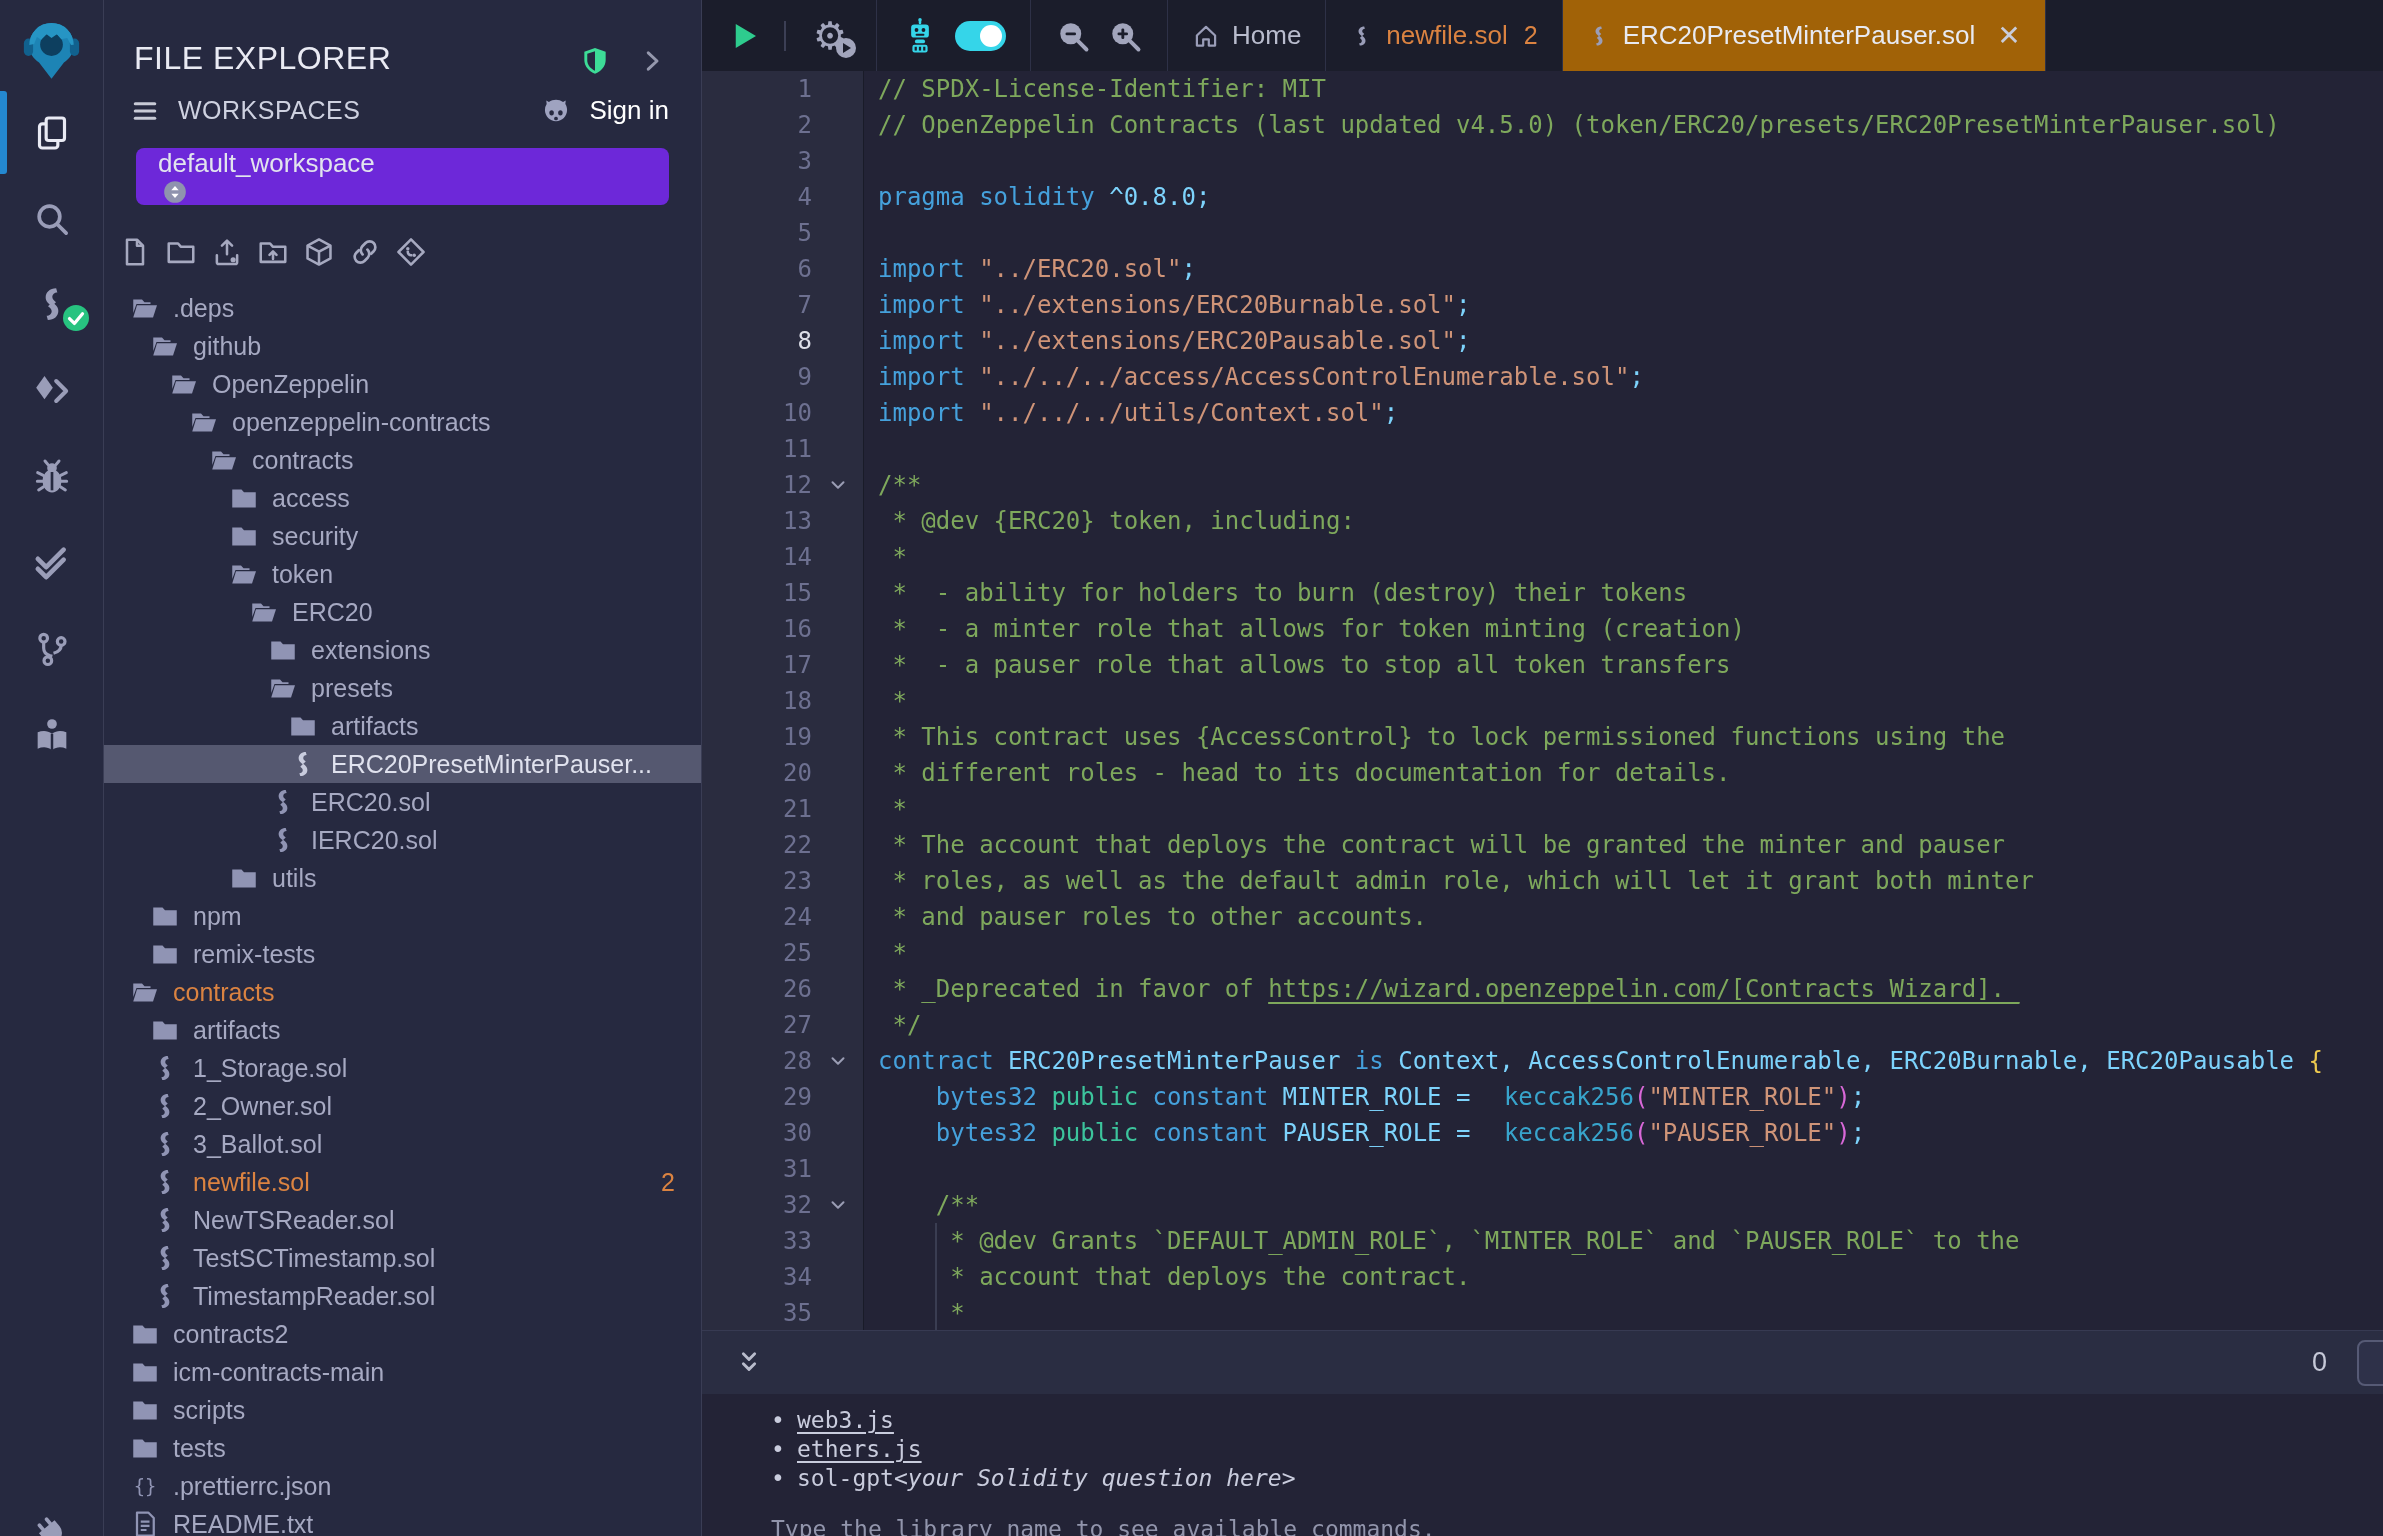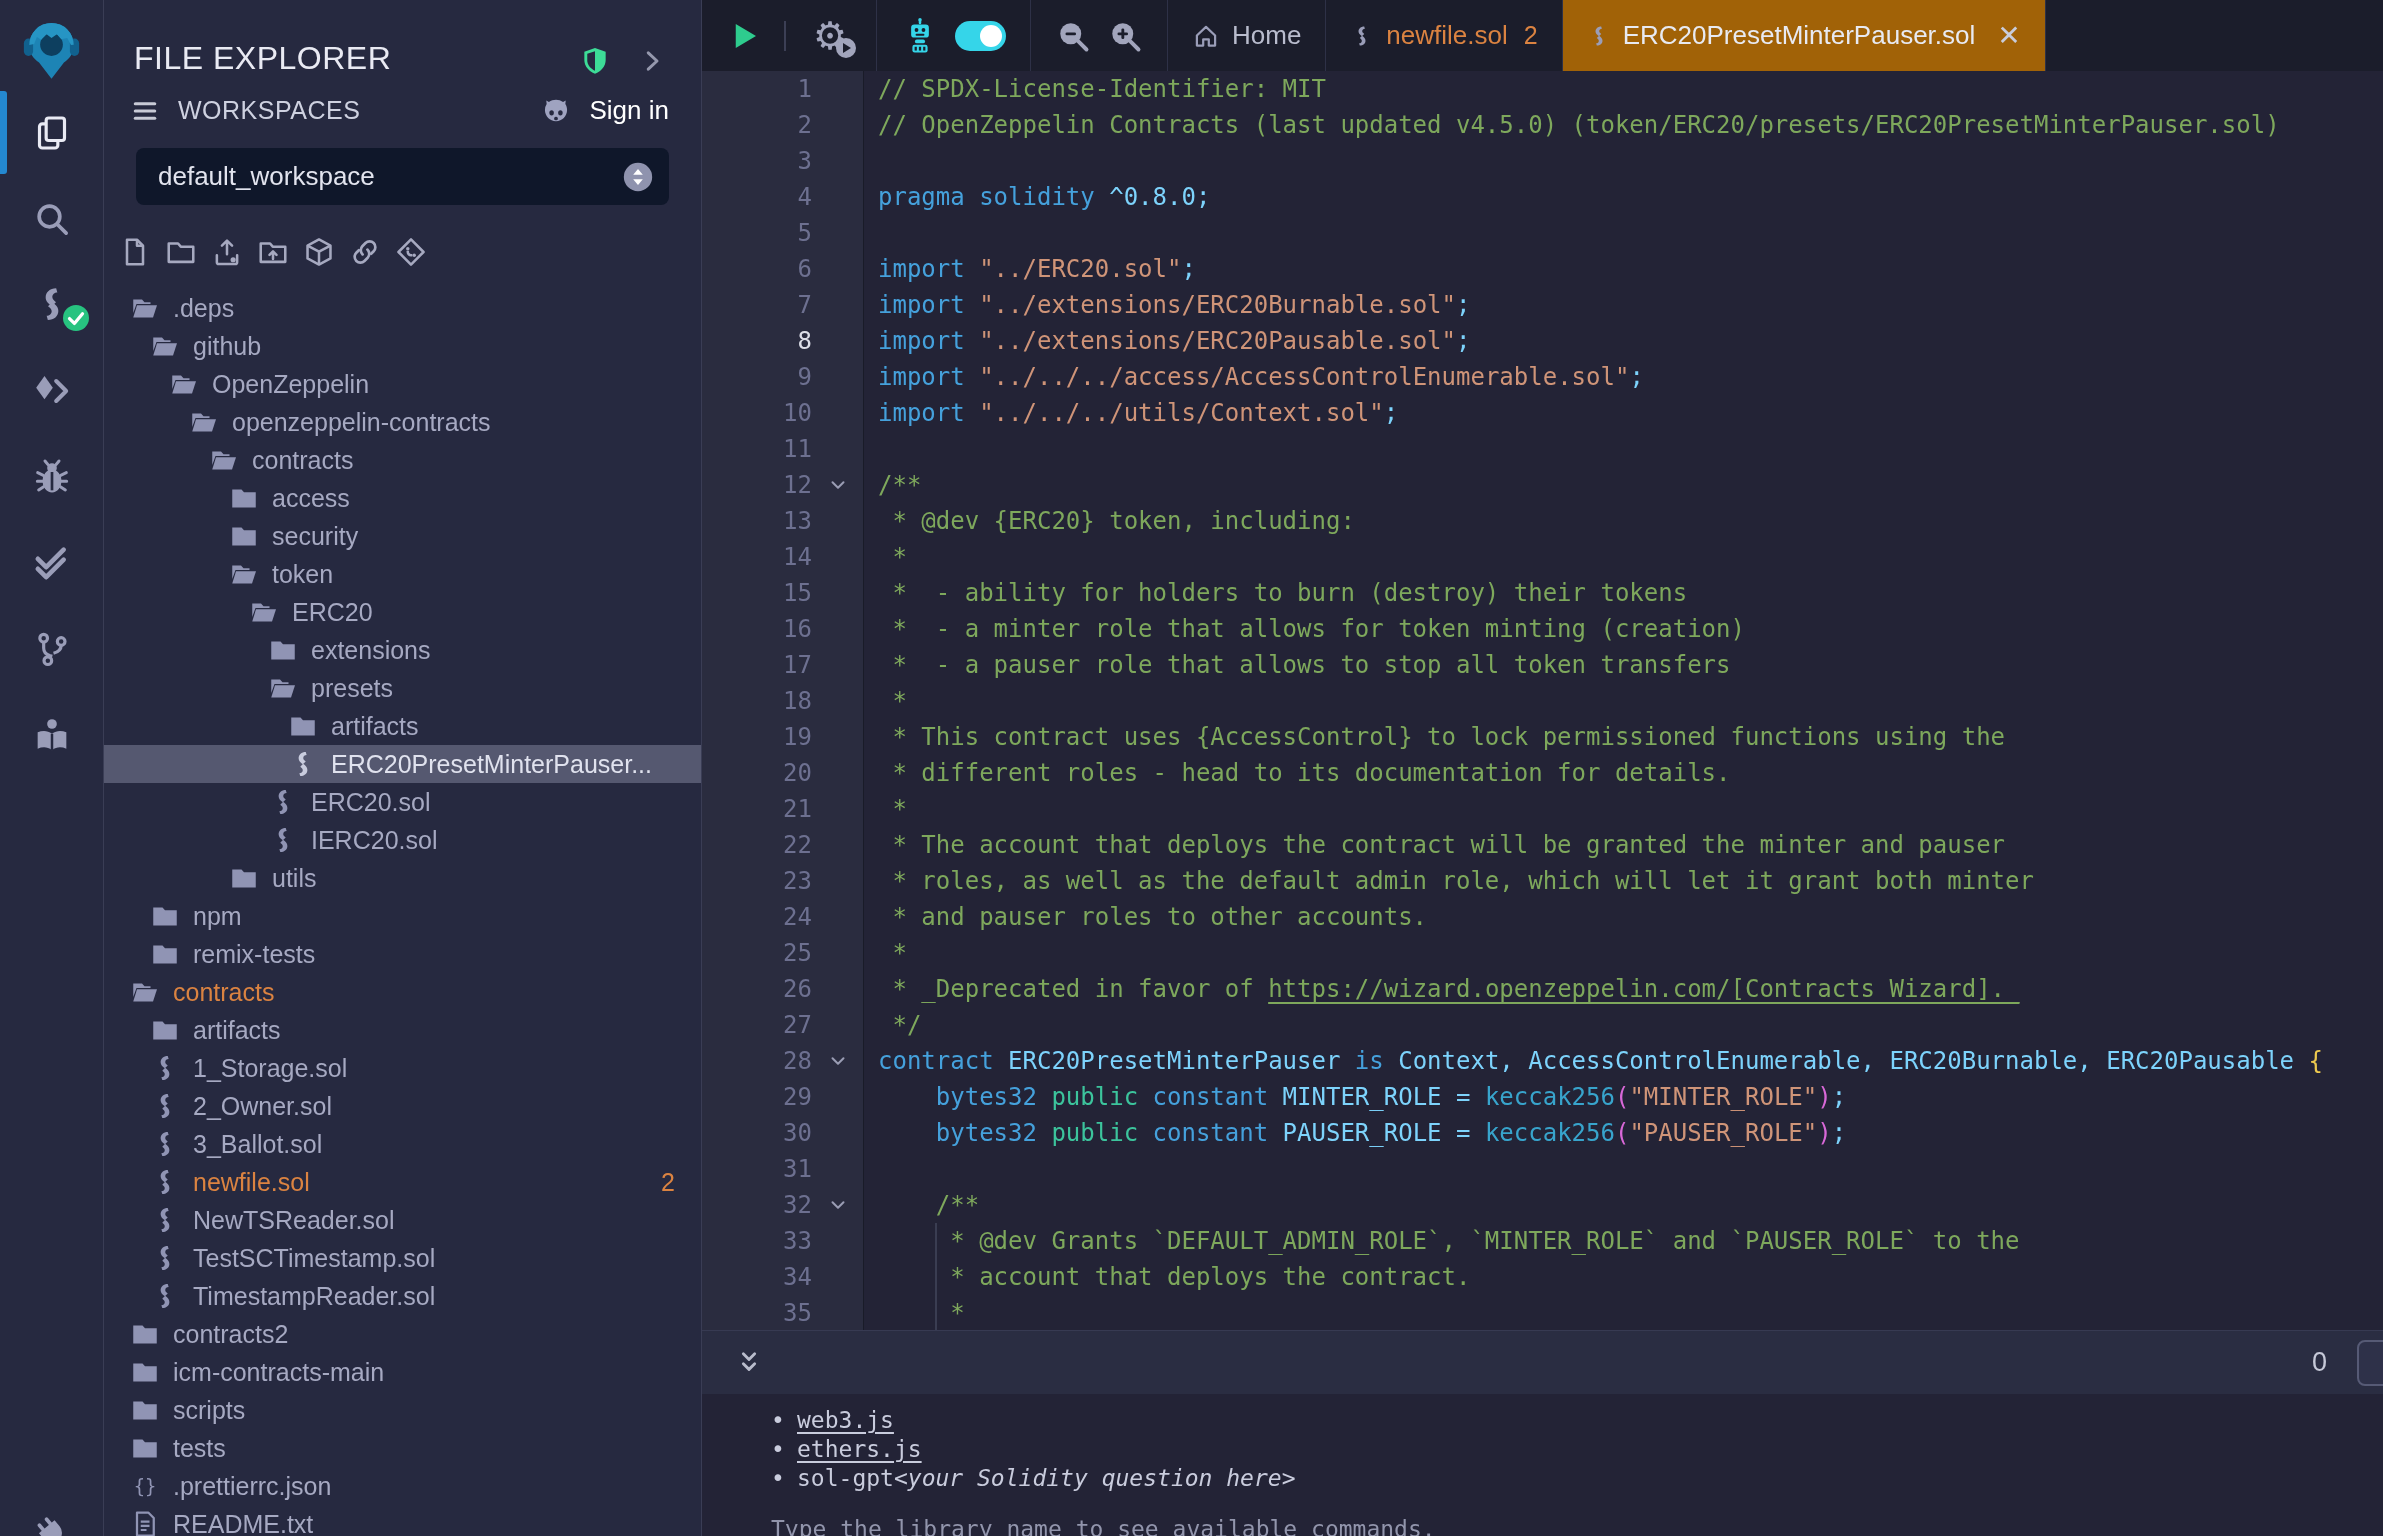--- a/index.html
+++ b/index.html
@@ -24,22 +24,22 @@
 
   
   .panel{width:597px;background:#262940;border-right:1px solid #3a3d55;flex:0 0 auto;
          color:#a6a9c2;overflow:hidden;}
   .panel-head{height:77px;display:flex;align-items:flex-end;padding:0 34px 8px 30px;}
   .ptitle{font-size:32px;font-weight:500;color:#e9eaf3;letter-spacing:0.5px;flex:1;}
   .head-ic{display:flex;align-items:center;gap:26px;}
   .ws-row{height:51px;display:flex;align-items:center;padding:0 32px 0 26px;gap:18px;}
   .ws-label{font-size:25px;color:#ced1e0;letter-spacing:0.5px;flex:1;}
   .signin{display:flex;align-items:center;gap:18px;color:#ffffff;font-size:26px;cursor:pointer;}
-  .ws-select{margin:12px 32px 16px 32px;height:57px;background:#0f172a;border-radius:8px;
-             display:flex;align-items:center;padding:0 14px 0 22px;cursor:pointer;}
+  .ws-select{margin:12px 32px 16px 32px;height:57px;background:#6d28d9;border-radius:8px;
+             display:flex;align-items:flex-start;padding:0 14px 0 22px;cursor:pointer;flex-direction:column;}
   .ws-select .val{flex:1;font-size:26px;color:#e2e4ee;}
   .actions{display:flex;align-items:center;gap:14px;padding:6px 0 0 15px;height:50px;}
   .actions .act{width:32px;height:32px;color:#a6a9c0;cursor:pointer;}
   .actions svg{width:32px;height:32px;}
   .tree{margin-top:12px;}
   .trow{height:38px;display:flex;align-items:center;font-size:25px;color:#a6a9c2;cursor:pointer;white-space:nowrap;}
   .trow .tic{width:30px;height:30px;margin-right:13px;flex:0 0 auto;color:#9094b4;}
   .trow .tic svg{width:30px;height:30px;}
   .trow.selected{background:#555870;color:#e0e2ee;}
   .trow.selected .tic{color:#c9ccde;}
@@ -74,21 +74,21 @@
   
   .code{flex:1;overflow:hidden;font-family:"DejaVu Sans Mono",monospace;font-size:24px;}
   .cl{display:flex;height:36px;line-height:36px;white-space:pre;position:relative;}
   .cl .gut{width:161px;flex:0 0 auto;background:#2a2c3f;display:flex;border-right:1px solid #191b28;}
   .cl .num{width:110px;text-align:right;color:#6d7090;}
   .cl .num.cur{color:#dcdee8;}
   .cl .fold{width:51px;display:flex;align-items:center;justify-content:center;color:#9a9db4;cursor:pointer;}
   .cl .src{padding-left:14px;color:#d6d8e4;}
   .cl .guide{position:absolute;left:233px;top:0;bottom:0;width:2px;background:#3a3d52;}
   .tk-cmt{color:#7ea85c;} .tk-lnk{color:#7ea85c;text-decoration:underline;text-underline-offset:5px;}
-  .tk-kw{color:#45a1dc;} .tk-vis{color:#3cc49c;} .tk-fn{color:#38a4cc;}
+  .tk-kw{color:#45a1dc;} .tk-vis{color:#3cc49c;} .tk-fn{color:#38a4cc;margin-left:19px;}
   .tk-str{color:#cf9478;} .tk-par{color:#d868d8;} .tk-brc{color:#edc94f;} .tk-pln{color:#7dd3fc;}
 
   
   .term{flex:0 0 auto;}
   .tbar{height:63px;background:#2a2d42;border-top:1px solid #373a52;display:flex;align-items:center;
         padding:0 0 0 30px;}
   .tbar .sp{flex:1;}
   .tbar .tnum{font-size:27px;color:#c6c9d8;margin-right:30px;}
   .tbar .stub{width:63px;height:42px;border:2px solid #565a75;border-radius:8px;background:#2e3149;margin-right:-40px;}
   .tbody{height:131px;background:#232336;padding:12px 0 0 69px;font-family:"DejaVu Sans Mono",monospace;

